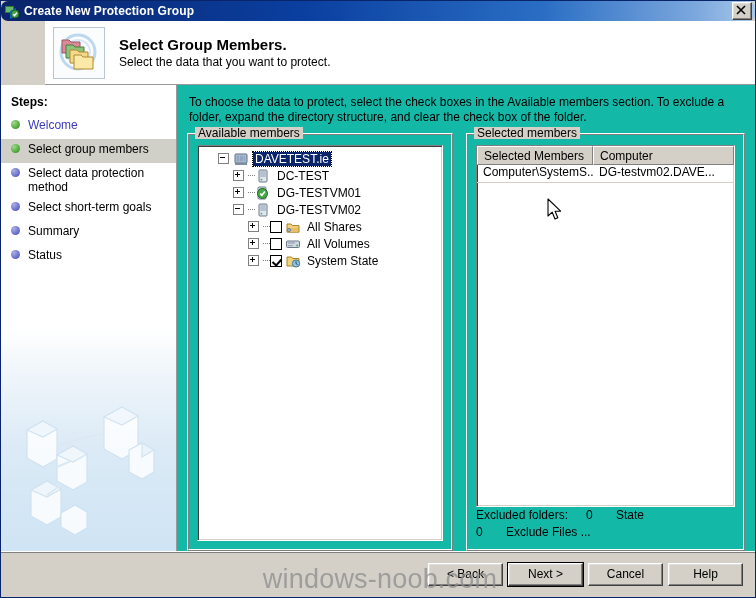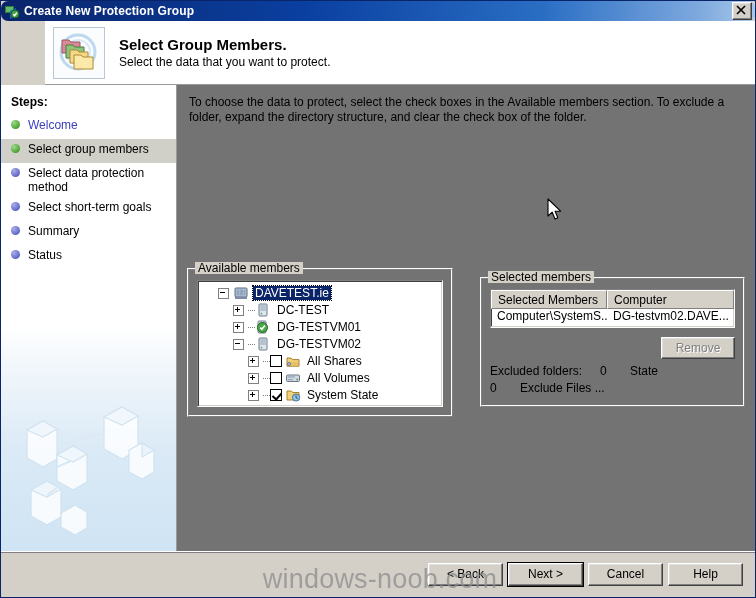--- a/index.html
+++ b/index.html
@@ -121,37 +121,36 @@
   .step.done .lbl { color: #3b3bbd; }
   #sidebar-art {
     position: absolute; left: 8px; bottom: 6px;
     width: 165px; height: 150px;
     opacity: 0.85;
   }
 
   
   #main {
     flex: 1 1 auto;
-    background: #737373;
+    background: #14b8a6;
     padding: 8px 10px 0 10px;
     box-sizing: border-box;
     position: relative;
     display: flex; flex-direction: column;
     min-width: 0;
   }
   #instructions {
     font-size: 12px; line-height: 15px;
     margin: 2px 2px 8px 2px;
   }
   #panes {
     flex: 1 1 auto;
     display: flex;
-    gap: 27px;
+    gap: 13px;
     min-height: 0;
-    align-items: center;
   }
   .groupbox {
     position: relative;
     border: 1px solid;
     border-color: #ffffff #808080 #808080 #ffffff;
     padding: 0;
     box-sizing: border-box;
   }
   .groupbox > .gb-inner {
     border: 1px solid;
@@ -511,23 +510,20 @@
                 <div class="hc c1">Selected Members</div>
                 <div class="hc c2">Computer</div>
               </div>
               <div class="sel-row">
                 <div class="rc c1">Computer\SystemS...</div>
                 <div class="rc c2">DG-testvm02.DAVE...</div>
               </div>
               <div id="sel-divider"></div>
             </div>
 
-            <div id="remove-row">
-              <button class="btn disabled">Remove</button>
-            </div>
 
             <div class="excl-line">
               <span class="lab">Excluded folders:</span>
               <span class="num">0</span>
               <span class="act">State</span>
             </div>
             <div class="excl-line">
               <span class="num">0</span>
               <span class="act">Exclude Files ...</span>
             </div>

